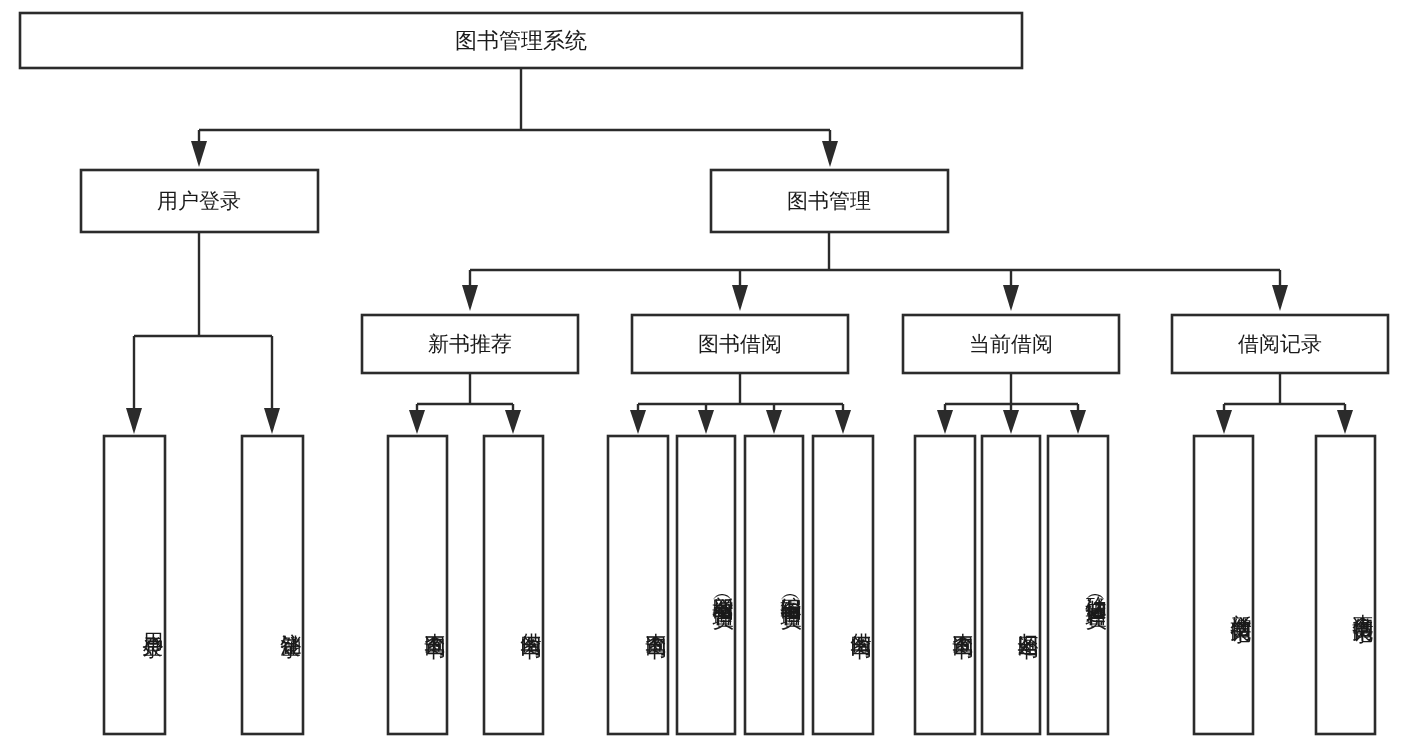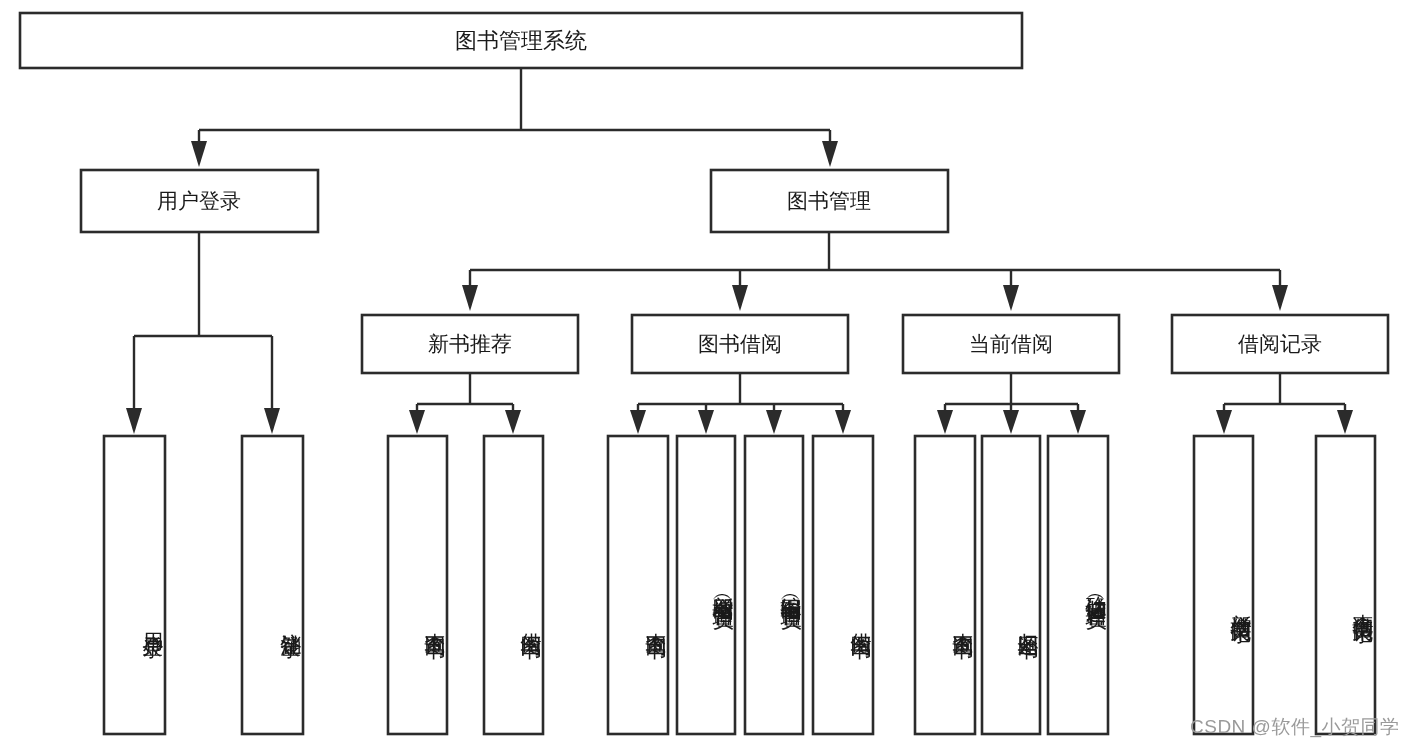--- a/index.html
+++ b/index.html
@@ -229,15 +229,14 @@
   <div class="leaf-label" style="left:745px; top:444px; width:58px; height:288px;">编辑图书（管理员）</div>
   <div class="leaf-label" style="left:813px; top:510px; width:60px; height:220px;">借阅图书</div>
 
   <div class="leaf-label" style="left:915px; top:510px; width:60px; height:220px;">查询图书</div>
   <div class="leaf-label" style="left:982px; top:510px; width:58px; height:220px;">归还图书</div>
   <div class="leaf-label" style="left:1048px; top:444px; width:60px; height:288px;">确认归还（管理员）</div>
 
   <div class="leaf-label" style="left:1194px; top:475px; width:59px; height:255px;">新增借阅记录</div>
   <div class="leaf-label" style="left:1316px; top:475px; width:59px; height:255px;">查询借阅记录</div>
 
-  <div class="watermark">CSDN @软件_小贺同学</div>
 
 </div>
 
 </body></html>

